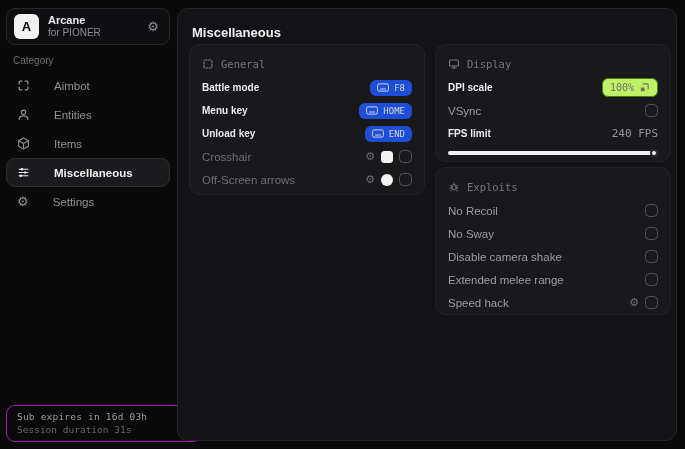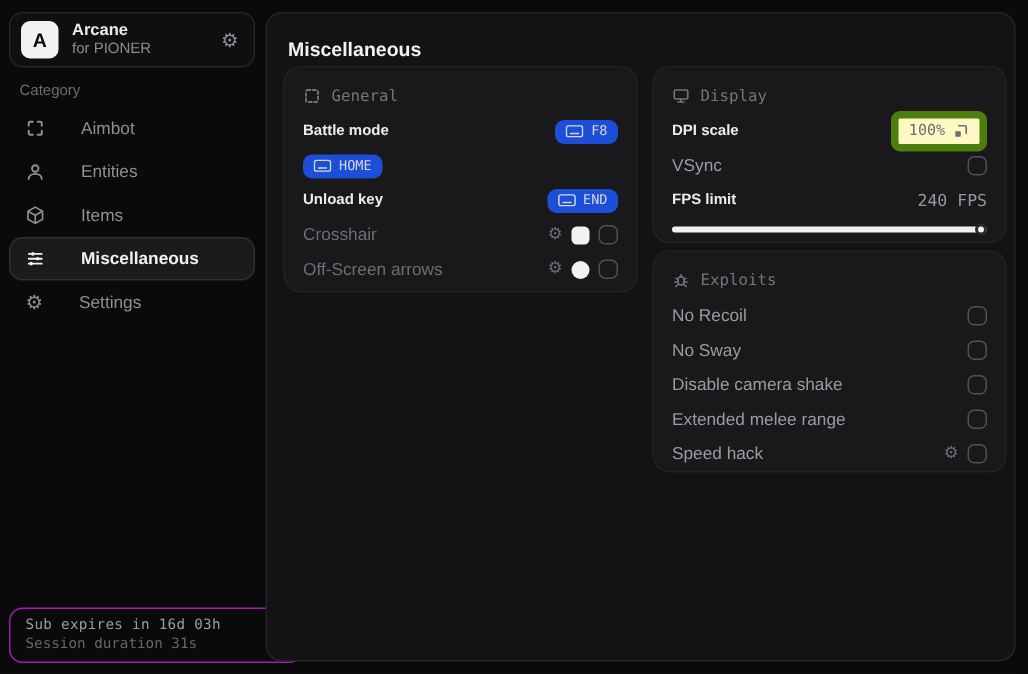--- a/index.html
+++ b/index.html
@@ -52,21 +52,21 @@
   .row { display:flex; align-items:center; height:23px; gap:6px; }
   .row .lbl { flex:1; }
   .lbl-on { color:#ececef; font-size:10px; font-weight:bold; }
   .lbl-dim { color:#6d6d73; font-size:11.5px; }
   .lbl-mid { color:#9b9ba1; font-size:11.5px; }
 
   .key-badge { display:inline-flex; align-items:center; gap:5px;
     background:#1d4ed8; border-radius:6px; padding:3px 7px;
     color:#d7d7db; font-size:9px; font-family:"DejaVu Sans Mono", monospace; }
   .dpi-badge { display:inline-flex; align-items:center; gap:5px;
-    background:#fef9c3; border:5px solid #4d7c0f; border-radius:6px;
+    background:#bef264; border:1px solid #4d7c0f; border-radius:6px;
     padding:3px 7px; color:#6e6e74; font-size:10px;
     font-family:"DejaVu Sans Mono", monospace; }
 
   .checkbox { width:13px; height:13px; border:1.5px solid #515157;
     border-radius:4.5px; background:transparent; flex:0 0 auto; cursor:pointer; }
   .swatch-sq { width:12px; height:12px; background:#f2f2f3; border-radius:3.5px; cursor:pointer; }
   .swatch-cir { width:12px; height:12px; background:#f2f2f3; border-radius:50%; cursor:pointer; }
   .mini-gear { color:#6d6d73; font-size:11px; line-height:1; cursor:pointer; }
 
   .fps-val { color:#97979d; font-size:11px; font-family:"DejaVu Sans Mono", monospace; }
@@ -171,20 +171,21 @@
           <svg width="12" height="9" viewBox="0 0 20 14" fill="none" stroke="#d7d7db" stroke-width="1.6">
             <rect x="1" y="1" width="18" height="12" rx="2.5"></rect>
               <path d="M5 9.5h10"></path>
           </svg>
         </span>
         <span>F8</span>
       </span>
     </div>
 
     <div class="row">
+      <span class="lbl lbl-on">Menu key</span>
       <span class="key-badge">
         <span>
           <svg width="12" height="9" viewBox="0 0 20 14" fill="none" stroke="#d7d7db" stroke-width="1.6">
             <rect x="1" y="1" width="18" height="12" rx="2.5"></rect>
               <path d="M5 9.5h10"></path>
           </svg>
         </span>
         <span>HOME</span>
       </span>
     </div>

